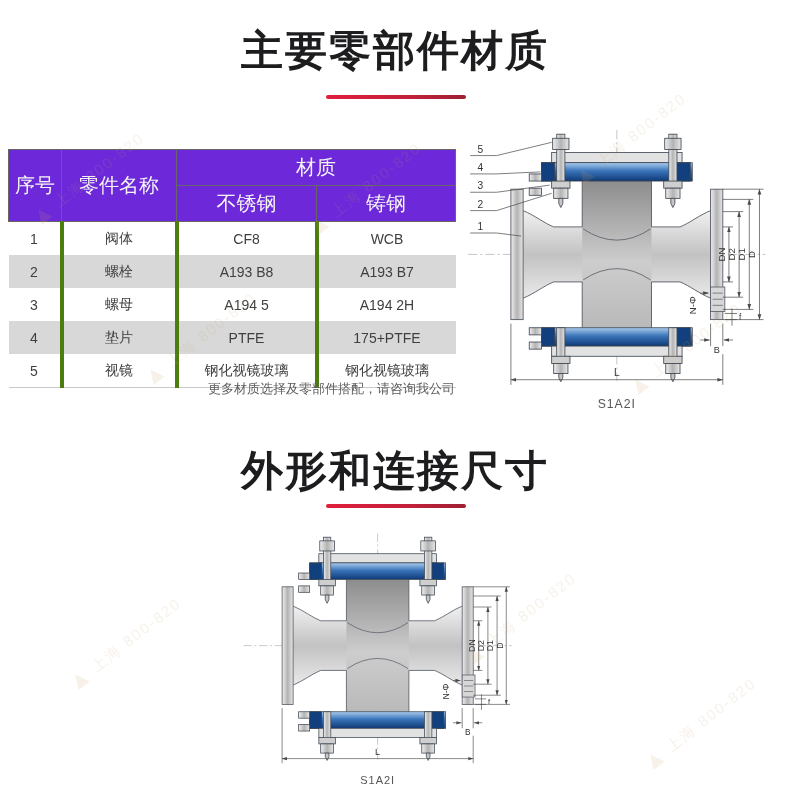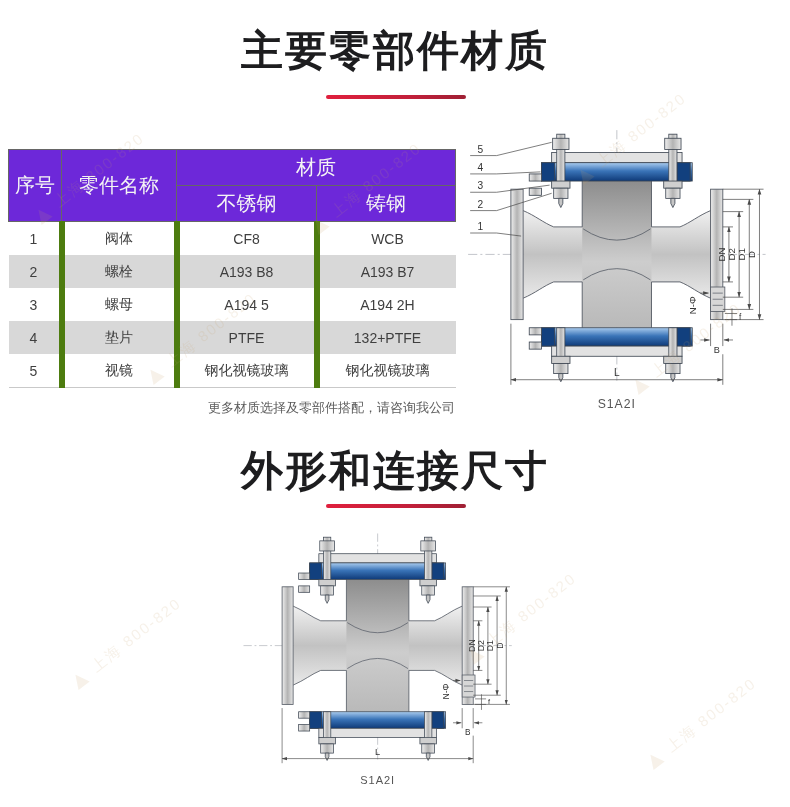--- a/index.html
+++ b/index.html
@@ -29,27 +29,27 @@
   table.materials col.c1{width:53px;}
   table.materials col.c2{width:115px;}
   table.materials col.c3{width:140px;}
   table.materials col.c4{width:139px;}
   table.materials th{
     background:#6d28d9;color:#f4f4f4;font-weight:400;font-size:20px;
     border:1px solid #666;height:33px;text-align:center;
   }
   table.materials td{
     font-size:14px;color:#3f3f3f;text-align:center;height:31px;
-    border-left:6px solid #4d7c0f;
+    border-left:4px solid #4d7c0f;
   }
   table.materials td:first-child{border-left:none;}
   table.materials tr.alt td{background:#d8d8d8;}
   table.materials{border-bottom:1px solid #c9c9c9;}
   .tbl-note{
-    position:absolute;left:8px;top:399px;width:447px;text-align:right;
+    position:absolute;left:8px;top:380px;width:447px;text-align:right;
     font-size:13px;color:#5c5c5c;
   }
   
   .dwg{position:absolute;}
   #dwg-top-holder{left:462px;top:124px;}
   #dwg-bottom-holder{left:238px;top:528px;}
   svg text{font-family:"Liberation Sans","DejaVu Sans",sans-serif;}
   
   .wm{
     position:absolute;white-space:nowrap;pointer-events:none;
@@ -100,21 +100,21 @@
       <tr>
         <td>3</td>
         <td>螺母</td>
         <td>A194 5</td>
         <td>A194 2H</td>
       </tr>
       <tr class="alt">
         <td>4</td>
         <td>垫片</td>
         <td>PTFE</td>
-        <td>132+PTFE</td>
+        <td>175+PTFE</td>
       </tr>
       <tr>
         <td>5</td>
         <td>视镜</td>
         <td>钢化视镜玻璃</td>
         <td>钢化视镜玻璃</td>
       </tr>
     </tbody>
   </table>
 </div>

